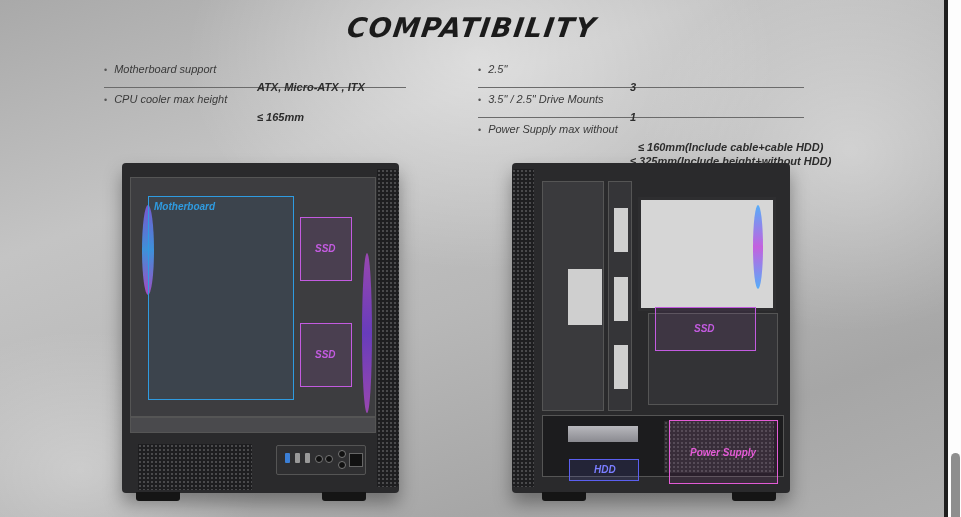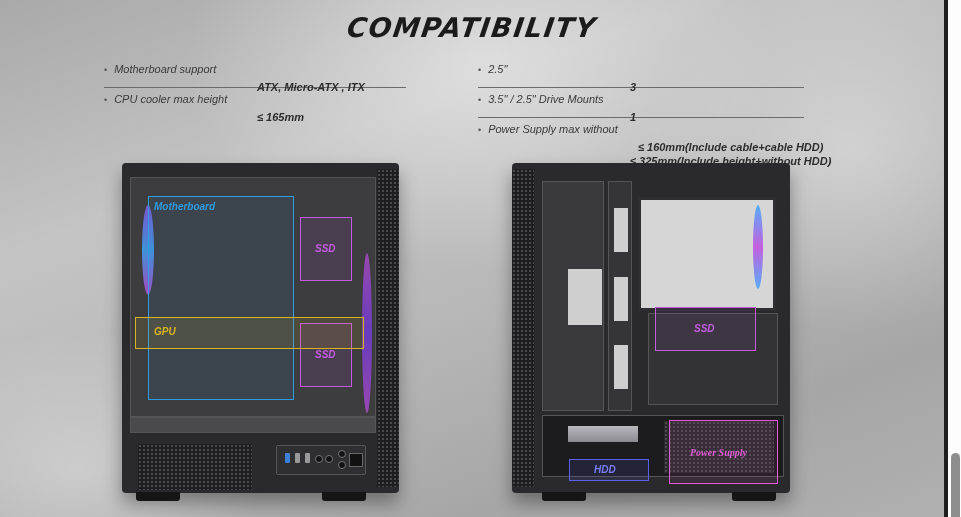--- a/index.html
+++ b/index.html
@@ -100,23 +100,20 @@
 
     <div class="zone" style="left:26px;top:33px;width:146px;height:204px;border:1.5px solid #2f9be0;background:rgba(47,155,224,0.08);">
       <span class="zone-label" style="left:5px;top:4px;color:#2f9be0;">Motherboard</span>
     </div>
     <div class="zone" style="left:178px;top:54px;width:52px;height:64px;border:1.5px solid #c35be0;background:rgba(195,91,224,0.1);">
       <span class="zone-label" style="left:14px;top:25px;color:#c35be0;">SSD</span>
     </div>
     <div class="zone" style="left:178px;top:160px;width:52px;height:64px;border:1.5px solid #c35be0;background:rgba(195,91,224,0.1);">
       <span class="zone-label" style="left:14px;top:25px;color:#c35be0;">SSD</span>
     </div>
-    <div class="zone" style="left:13px;top:154px;width:229px;height:32px;border:1.5px solid #d8b51e;background:rgba(216,181,30,0.12);">
-      <span class="zone-label" style="left:18px;top:8px;color:#d8b51e;">GPU</span>
-    </div>
   </div>
 
   <div class="case case-right">
     <div class="mesh" style="left:0;top:6px;width:22px;height:318px;border-radius:4px 0 0 4px;"></div>
     <div class="inner" style="left:30px;top:18px;width:60px;height:228px;background:#3a3a3d;"></div>
     <div style="position:absolute;left:56px;top:106px;width:34px;height:56px;background:#cfcfcf;"></div>
     <div class="inner" style="left:96px;top:18px;width:22px;height:228px;background:#353538;"></div>
     <div style="position:absolute;left:102px;top:45px;width:14px;height:44px;background:#cfcfcf;"></div>
     <div style="position:absolute;left:102px;top:114px;width:14px;height:44px;background:#cfcfcf;"></div>
     <div style="position:absolute;left:102px;top:182px;width:14px;height:44px;background:#cfcfcf;"></div>
@@ -125,24 +122,24 @@
     <div class="inner" style="left:136px;top:150px;width:128px;height:90px;background:#333336;"></div>
     <div class="inner" style="left:30px;top:252px;width:240px;height:60px;background:#1c1c1e;"></div>
     <div style="position:absolute;left:56px;top:263px;width:70px;height:16px;background:linear-gradient(#b8b8bd,#8a8a90);"></div>
     <div class="mesh" style="left:152px;top:258px;width:110px;height:52px;background-color:#2a2a2c;"></div>
     <div class="foot" style="left:30px;"></div>
     <div class="foot" style="left:220px;"></div>
 
     <div class="zone" style="left:143px;top:144px;width:101px;height:44px;border:1.5px solid #c35be0;background:rgba(195,91,224,0.08);">
       <span class="zone-label" style="left:38px;top:15px;color:#c35be0;">SSD</span>
     </div>
-    <div class="zone" style="left:57px;top:296px;width:80px;height:22px;border:1.5px solid #5b5ff0;background:rgba(91,95,240,0.12);">
+    <div class="zone" style="left:57px;top:296px;width:70px;height:22px;border:1.5px solid #5b5ff0;background:rgba(91,95,240,0.12);">
       <span class="zone-label" style="left:24px;top:4px;color:#7a7dff;">HDD</span>
     </div>
     <div class="zone" style="left:157px;top:257px;width:109px;height:64px;border:1.5px solid #e35bd6;background:rgba(227,91,214,0.08);">
-      <span class="zone-label" style="left:20px;top:26px;color:#e35bd6;font-family:Liberation Serif, serif;">Power Supply</span>
+      <span class="zone-label" style="left:20px;top:26px;color:#e35bd6;">Power Supply</span>
     </div>
   </div>
 </div>
 
 <div class="divider-bar"></div>
 <div class="scroll-track"></div>
 <div class="scroll-thumb"></div>
 
 </body></html>

